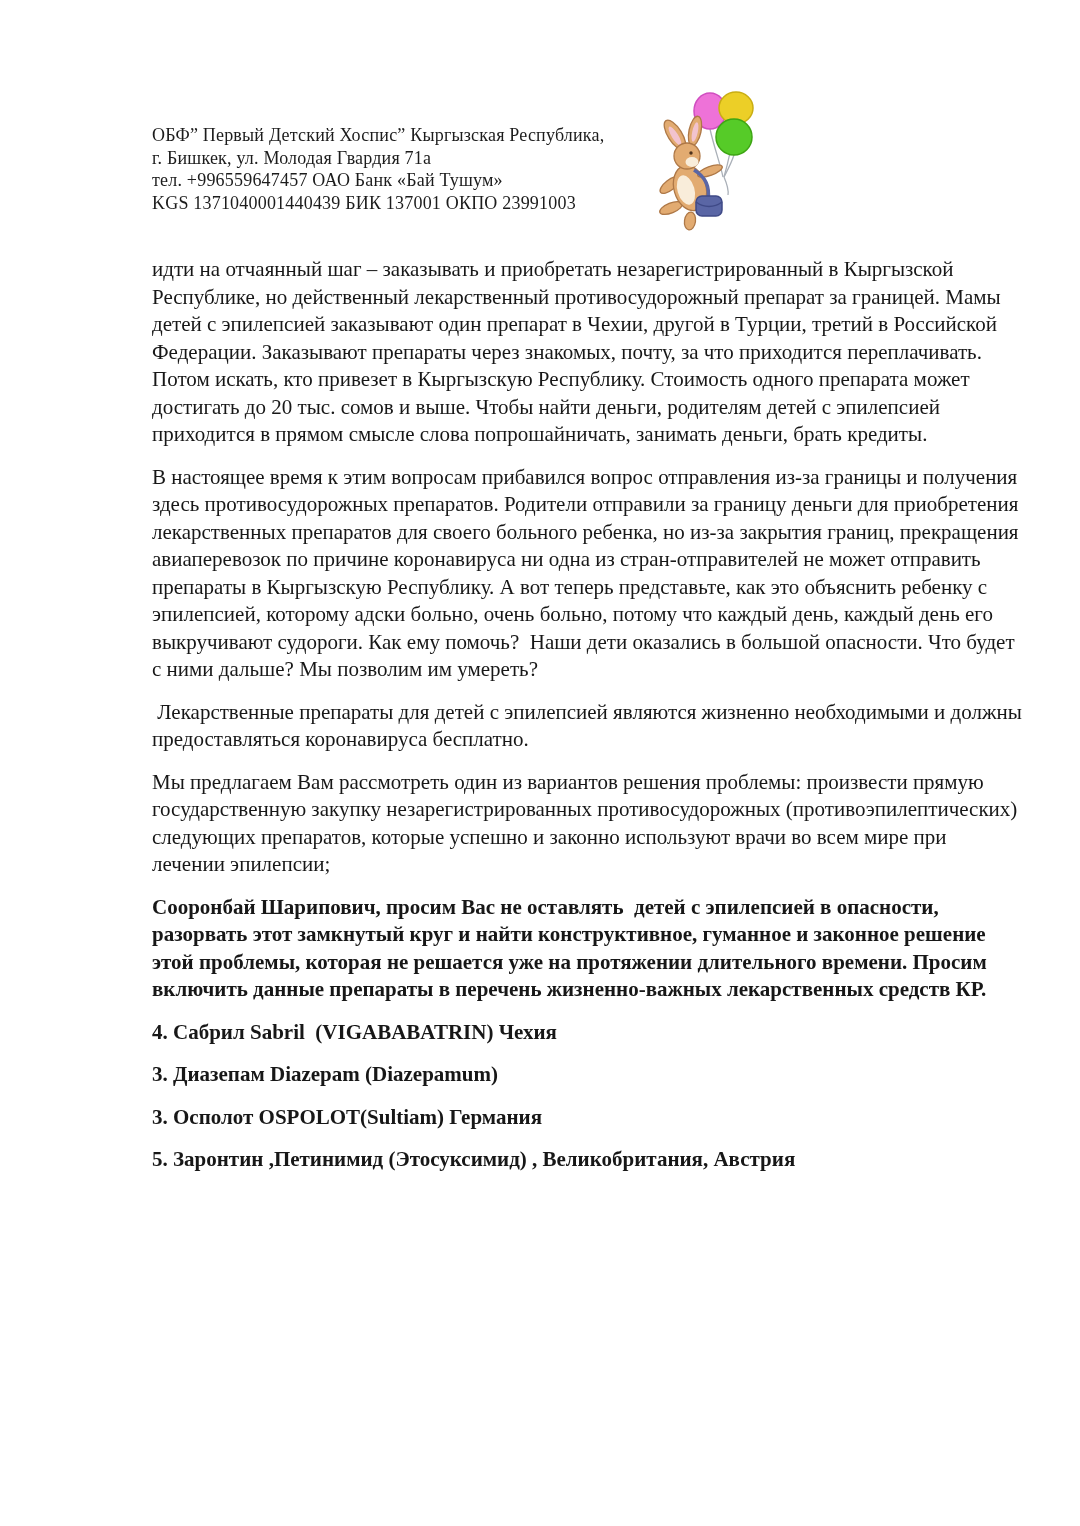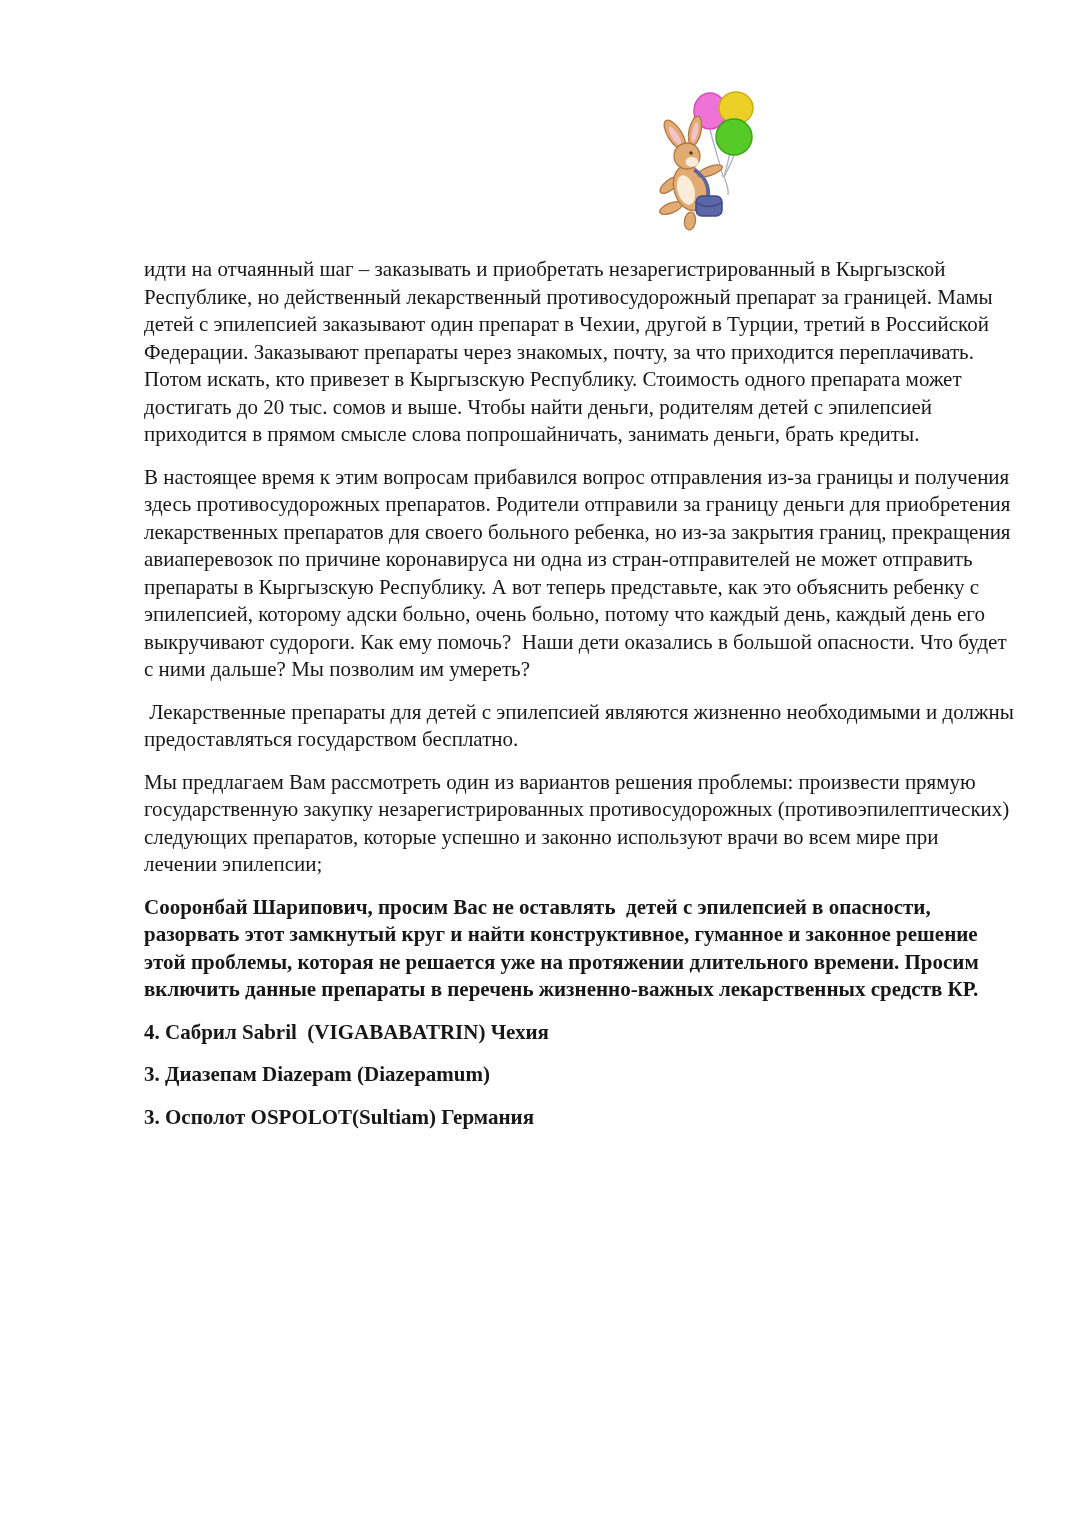--- a/index.html
+++ b/index.html
@@ -24,38 +24,44 @@
   }
   .logo-box {
     position: absolute;
     left: 650px;
     top: 85px;
     width: 150px;
     height: 155px;
   }
   .letter-body {
     position: absolute;
-    left: 144px;
+    left: 152px;
     top: 256px;
     width: 872px;
   }
   .para {
     margin: 0 0 15px 0;
     font-size: 21px;
     line-height: 27.5px;
     white-space: pre-wrap;
     color: #171717;
   }
   .para.bold { font-weight: bold; }
 </style>
 </head>
 <body>
 
 <div class="page">
 
+  <div class="letterhead-text">
+    <div>ОБФ” Первый Детский Хоспис” Кыргызская Республика,</div>
+    <div>г. Бишкек, ул. Молодая Гвардия 71а</div>
+    <div>тел. +996559647457 ОАО Банк «Бай Тушум»</div>
+    <div>KGS 1371040001440439 БИК 137001 ОКПО 23991003</div>
+  </div>
 
   <div class="logo-box">
     <svg width="150" height="155" viewBox="0 0 150 155" xmlns="http://www.w3.org/2000/svg">
 
       <g stroke="#aab0b8" stroke-width="1.3" fill="none">
         <path d="M60,44 C64,62 70,78 73,92"></path>
         <path d="M85,40 C82,60 78,78 74,92"></path>
         <path d="M84,70 C81,79 77,86 74,92"></path>
         <path d="M74,92 C77,99 79,104 78,110"></path>
       </g>
@@ -84,21 +90,22 @@
         <path d="M44,85 C56,92 60,102 58,115" stroke="#5a66a5" stroke-width="3.5" fill="none"></path>
         <rect x="46" y="111" width="26" height="20" rx="6" stroke="#3f4a87" stroke-width="1.5" fill="#5a66a5"></rect>
         <path d="M46,117 C54,123 64,123 72,117" stroke="#3f4a87" stroke-width="1.5" fill="none"></path>
       </g>
     </svg>
   </div>
 
   <main class="letter-body">
     <p class="para">идти на отчаянный шаг – заказывать и приобретать незарегистрированный в Кыргызской Республике, но действенный лекарственный противосудорожный препарат за границей. Мамы детей с эпилепсией заказывают один препарат в Чехии, другой в Турции, третий в Российской Федерации. Заказывают препараты через знакомых, почту, за что приходится переплачивать. Потом искать, кто привезет в Кыргызскую Республику. Стоимость одного препарата может достигать до 20 тыс. сомов и выше. Чтобы найти деньги, родителям детей с эпилепсией приходится в прямом смысле слова попрошайничать, занимать деньги, брать кредиты.</p>
     <p class="para">В настоящее время к этим вопросам прибавился вопрос отправления из-за границы и получения здесь противосудорожных препаратов. Родители отправили за границу деньги для приобретения лекарственных препаратов для своего больного ребенка, но из-за закрытия границ, прекращения авиаперевозок по причине коронавируса ни одна из стран-отправителей не может отправить препараты в Кыргызскую Республику. А вот теперь представьте, как это объяснить ребенку с эпилепсией, которому адски больно, очень больно, потому что каждый день, каждый день его выкручивают судороги. Как ему помочь?  Наши дети оказались в большой опасности. Что будет с ними дальше? Мы позволим им умереть?</p>
-    <p class="para"> Лекарственные препараты для детей с эпилепсией являются жизненно необходимыми и должны предоставляться государством бесплатно.</p>
+    <p class="para"> Лекарственные препараты для детей с эпилепсией являются жизненно необходимыми и должны предоставляться коронавируса бесплатно.</p>
     <p class="para">Мы предлагаем Вам рассмотреть один из вариантов решения проблемы: произвести прямую государственную закупку незарегистрированных противосудорожных (противоэпилептических) следующих препаратов, которые успешно и законно используют врачи во всем мире при лечении эпилепсии;</p>
     <p class="para bold">Сооронбай Шарипович, просим Вас не оставлять  детей с эпилепсией в опасности, разорвать этот замкнутый круг и найти конструктивное, гуманное и законное решение этой проблемы, которая не решается уже на протяжении длительного времени. Просим включить данные препараты в перечень жизненно-важных лекарственных средств КР.</p>
     <p class="para bold">4. Сабрил Sabril  (VIGABABATRIN) Чехия</p>
     <p class="para bold">3. Диазепам Diazepam (Diazepamum)</p>
     <p class="para bold">3. Осполот OSPOLOT(Sultiam) Германия</p>
+    <p class="para bold">5. Заронтин ,Петинимид (Этосуксимид) , Великобритания, Австрия</p>
   </main>
 
 </div>
 
 </body></html>

